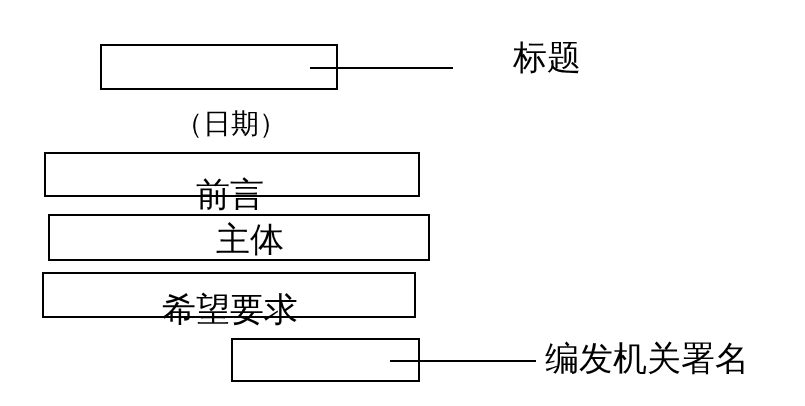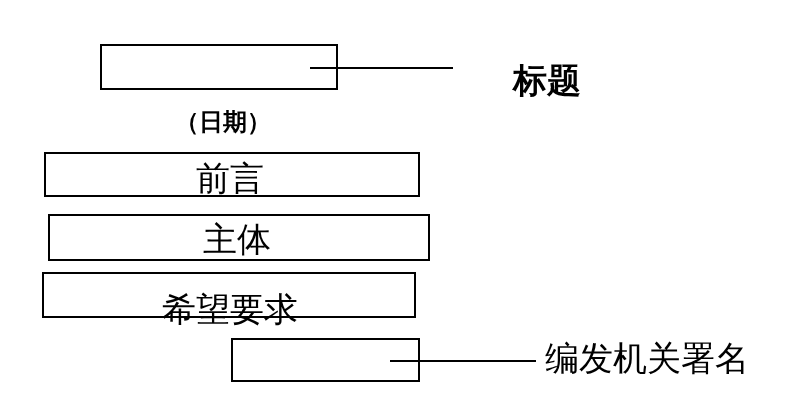--- a/index.html
+++ b/index.html
@@ -39,40 +39,40 @@
     position: absolute;
     white-space: nowrap;
     font-size: 34px;
     line-height: 1;
     color: #000000;
     font-weight: 400;
   }
   .free-text {
     position: absolute;
     white-space: nowrap;
-    font-size: 24px;
+    font-size: 28px;
     line-height: 1;
     color: #000000;
-    font-weight: 700;
+    font-weight: 400;
   }
 
   
   #box-title        { left: 100px; top: 44px;  width: 238px; height: 46px; }
   #leader-title     { left: 310px; top: 67px;  width: 143px; }
-  #annot-title      { left: 513px; top: 63px; font-weight: bold; }
+  #annot-title      { left: 513px; top: 40px; }
 
   
   #text-date        { left: 175px; top: 110px; }
 
   
   #box-preface      { left: 44px;  top: 152px; width: 376px; height: 45px; }
-  #label-preface    { left: 196px; top: 161px; }
+  #label-preface    { left: 196px; top: 177px; }
 
   #box-main         { left: 48px;  top: 214px; width: 382px; height: 47px; }
-  #label-main       { left: 203px; top: 222px; text-align: right; }
+  #label-main       { left: 216px; top: 222px; text-align: right; }
 
   #box-request      { left: 42px;  top: 272px; width: 374px; height: 46px; }
   #label-request    { left: 162px; top: 292px; }
 
   
   #box-signature    { left: 231px; top: 338px; width: 189px; height: 44px; }
   #leader-signature { left: 390px; top: 360px; width: 146px; }
   #annot-signature  { left: 545px; top: 341px; }
 </style>
 </head>

